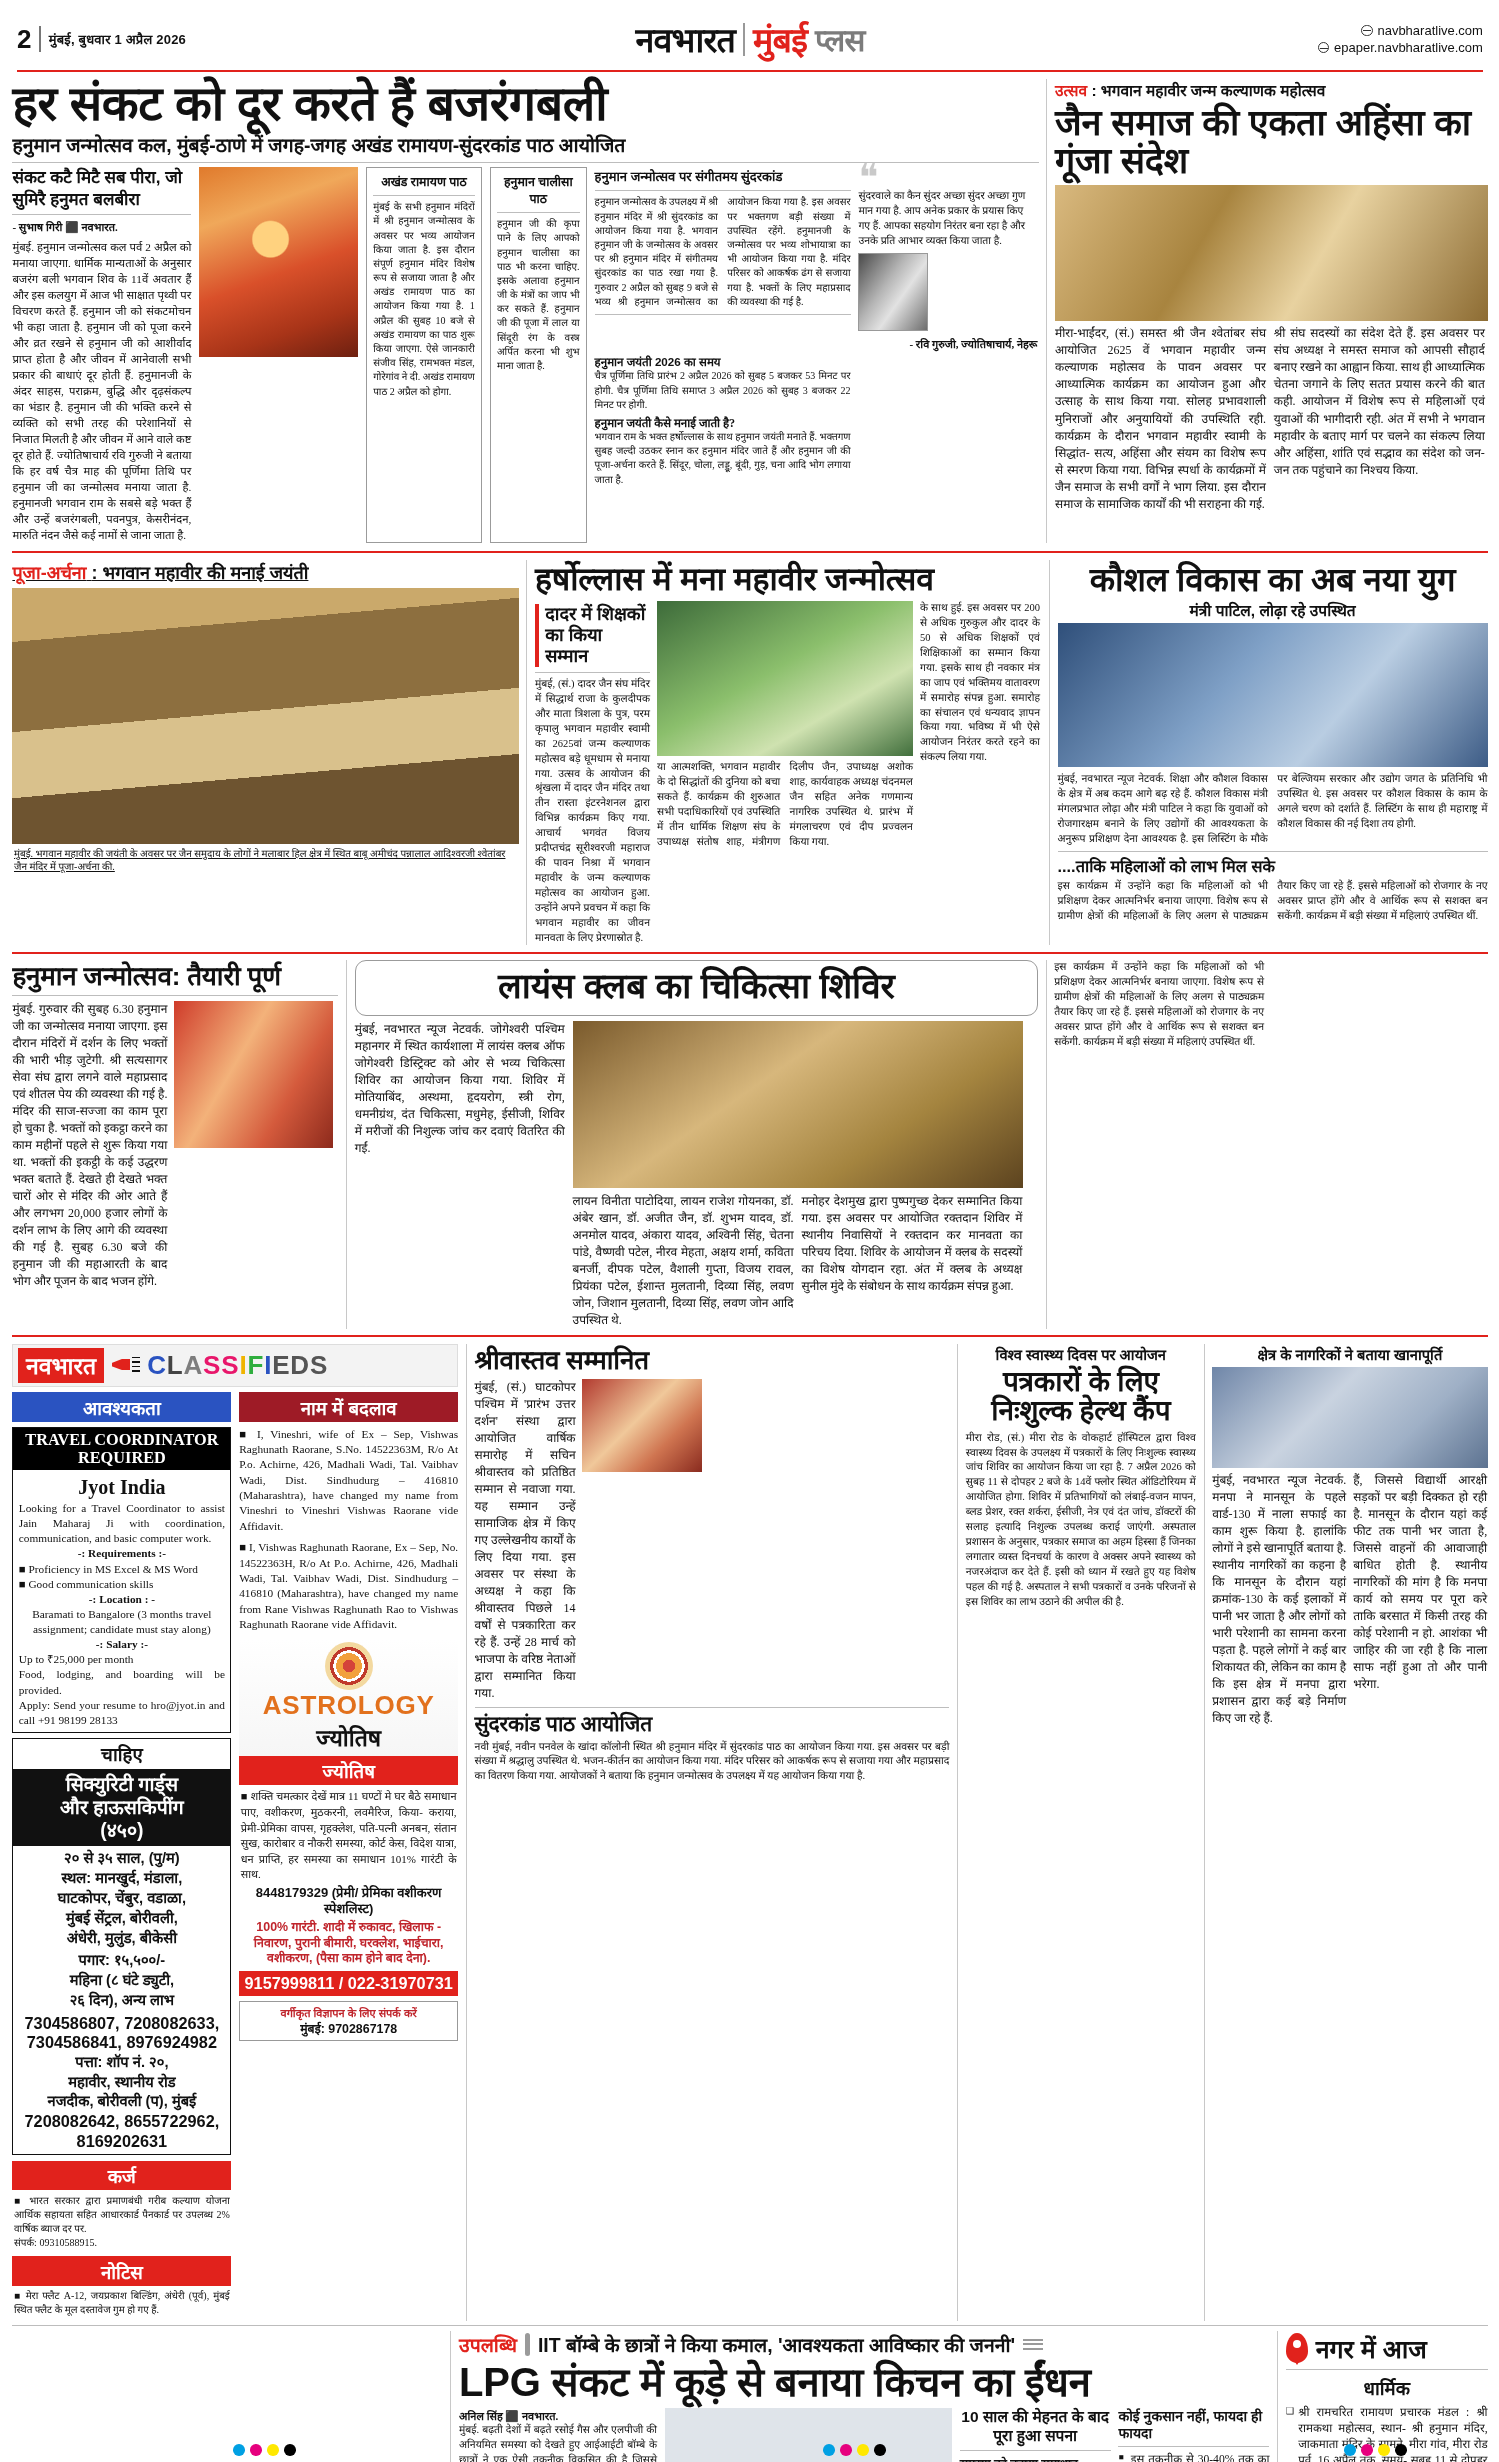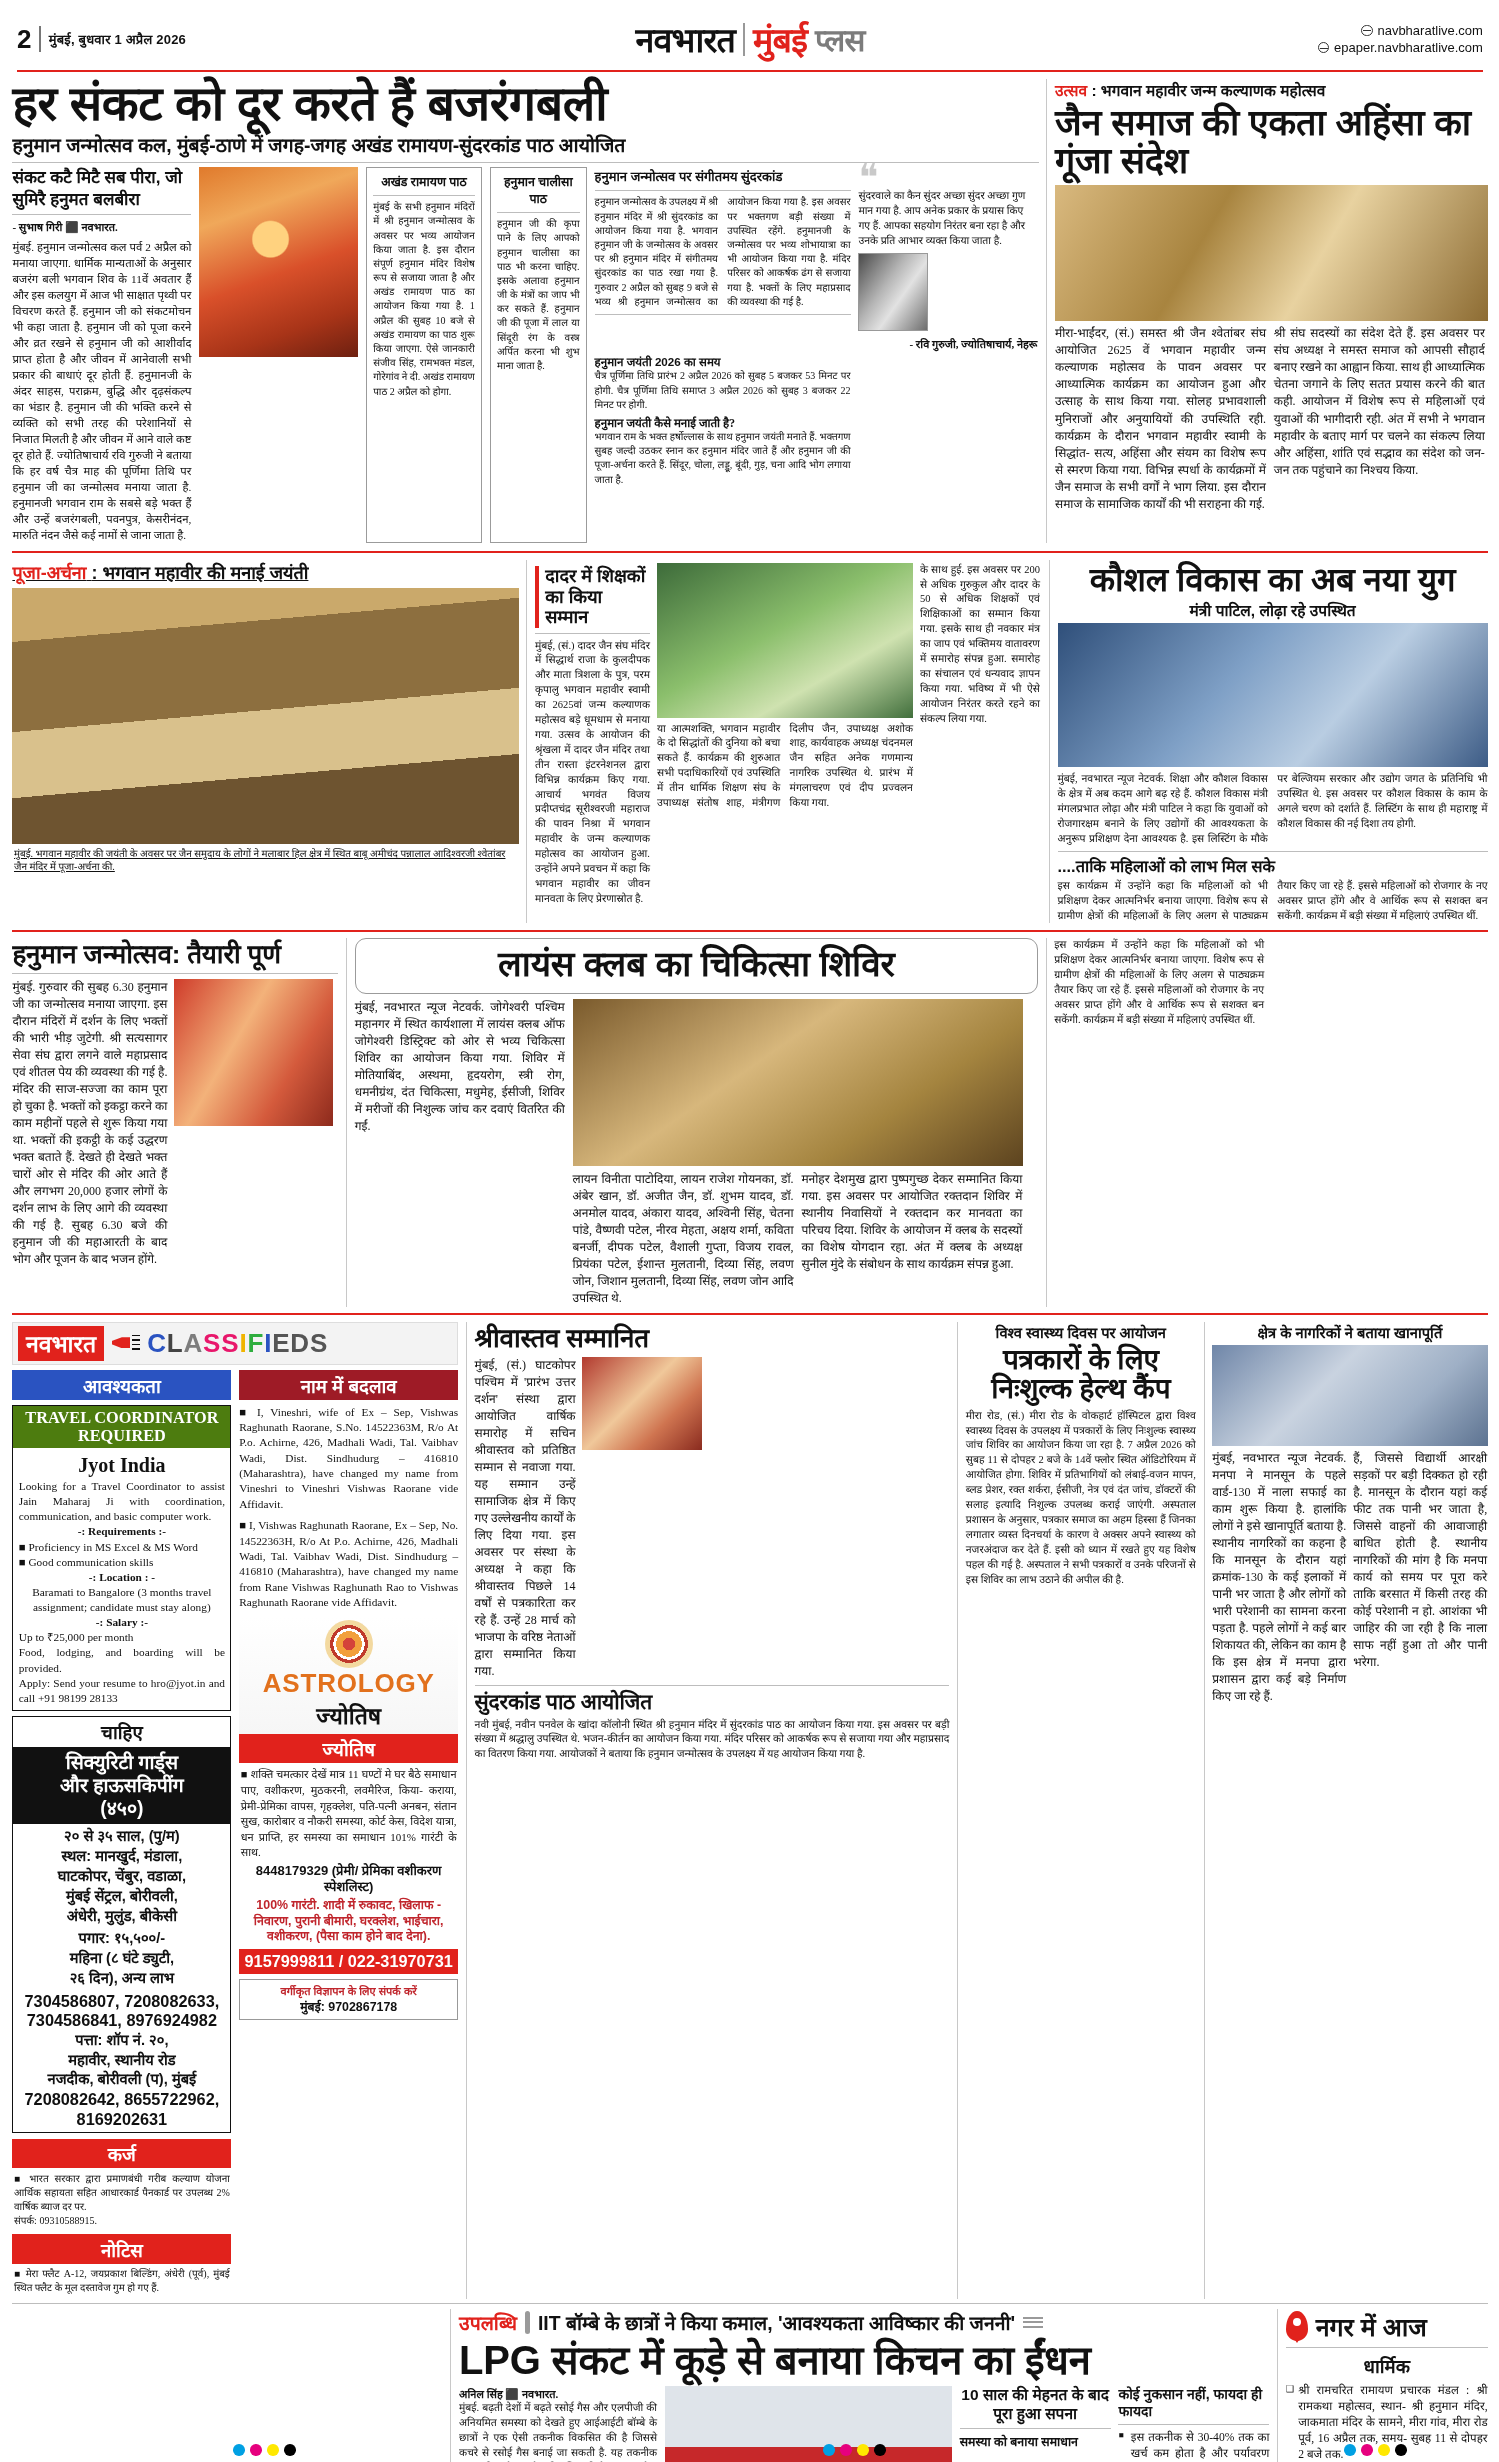--- a/index.html
+++ b/index.html
@@ -90,21 +90,21 @@
     clip-path:polygon(0% 35%,55% 0%,100% 0%,100% 100%,55% 100%,0% 65%);}
   .megaphone::after{content:"";position:absolute;left:22px;top:1.6px;width:7.8px;height:15.5px;
     background:repeating-linear-gradient(0deg,#111 0 1.6px,transparent 1.6px 4.7px);}
 
   .cls-cat { color:#fff; font-family:"Liberation Sans",sans-serif; font-weight:bold; font-size:18.6px; text-align:center; padding:2.3px 0; }
   .cat-blue { background:#2a53c1; }
   .cat-maroon { background:#9e1b26; }
   .cat-red { background:#e1221c; }
 
   .adbox { border:1.6px solid #111; margin:5.4px 0; }
-  .adbox .ad-hd { background:#4d7c0f; color:#fff; font-family:"Liberation Serif",serif; font-weight:bold; font-size:16.3px; text-align:center; padding:3.1px 2.3px; line-height:1.1;}
+  .adbox .ad-hd { background:#000000; color:#fff; font-family:"Liberation Serif",serif; font-weight:bold; font-size:16.3px; text-align:center; padding:3.1px 2.3px; line-height:1.1;}
   .adbox .ad-bd { padding:3.9px 5.4px; font-size:11.3px; line-height:1.34; text-align:justify;}
   .ad-center { text-align:center; }
   .ad-b { font-weight:bold; }
   .ad-big { font-family:"Liberation Serif",serif; font-weight:bold; font-size:20px; text-align:center; }
 
   .phone-line { font-family:"Liberation Sans",sans-serif; font-weight:bold; font-size:16.3px; text-align:center; line-height:1.2;}
   .changename { font-size:11.3px; line-height:1.36; text-align:justify;}
 
   .astro-hd { text-align:center; background:linear-gradient(#fff,#f6f6f6); padding:3.1px;}
   .astro-mandala{width:48px;height:48px;margin:0 auto;border-radius:50%;
@@ -273,20 +273,21 @@
         <span class="k-red">पूजा-अर्चना</span>
         <span>: भगवान महावीर की मनाई जयंती</span>
       </div>
       <div class="photo ph-temple" style="height:256px;margin-top:4.7px;"></div>
       <div class="cap">मुंबई. भगवान महावीर की जयंती के अवसर पर जैन समुदाय के लोगों ने मलाबार हिल क्षेत्र में स्थित बाबू अमीचंद पन्नालाल आदिश्वरजी श्वेतांबर जैन मंदिर में पूजा-अर्चना की.</div>
     </div>
 
     <div class="vline"></div>
 
     <div style="width:512px;">
+      <h2 class="sect">हर्षोल्लास में मना महावीर जन्मोत्सव</h2>
       <div class="row" style="gap:7px;margin-top:3.1px;">
         <div style="width:115px;">
           <div class="redbar-left">
             <h3 class="sub">दादर में शिक्षकों का किया सम्मान</h3>
           </div>
           <div class="hrule-thin"></div>
           <div class="body-txt" style="font-size:10.5px;">मुंबई, (सं.) दादर जैन संघ मंदिर में सिद्धार्थ राजा के कुलदीपक और माता त्रिशला के पुत्र, परम कृपालु भगवान महावीर स्वामी का 2625वां जन्म कल्याणक महोत्सव बड़े धूमधाम से मनाया गया. उत्सव के आयोजन की श्रृंखला में दादर जैन मंदिर तथा तीन रास्ता इंटरनेशनल द्वारा विभिन्न कार्यक्रम किए गया. आचार्य भगवंत विजय प्रदीप्तचंद्र सूरीश्वरजी महाराज की पावन निश्रा में भगवान महावीर के जन्म कल्याणक महोत्सव का आयोजन हुआ. उन्होंने अपने प्रवचन में कहा कि भगवान महावीर का जीवन मानवता के लिए प्रेरणास्रोत है.</div>
         </div>
         <div style="width:256px;">
           <div class="photo ph5" style="height:155px;"></div>

